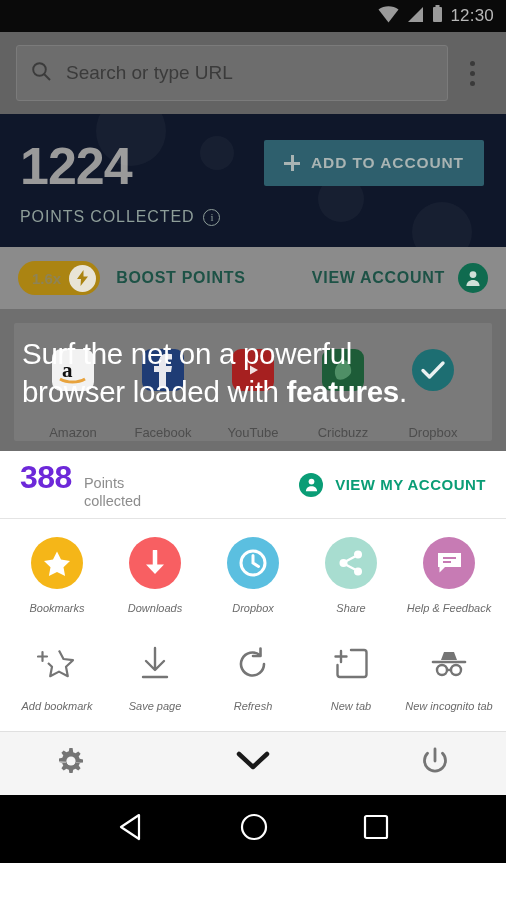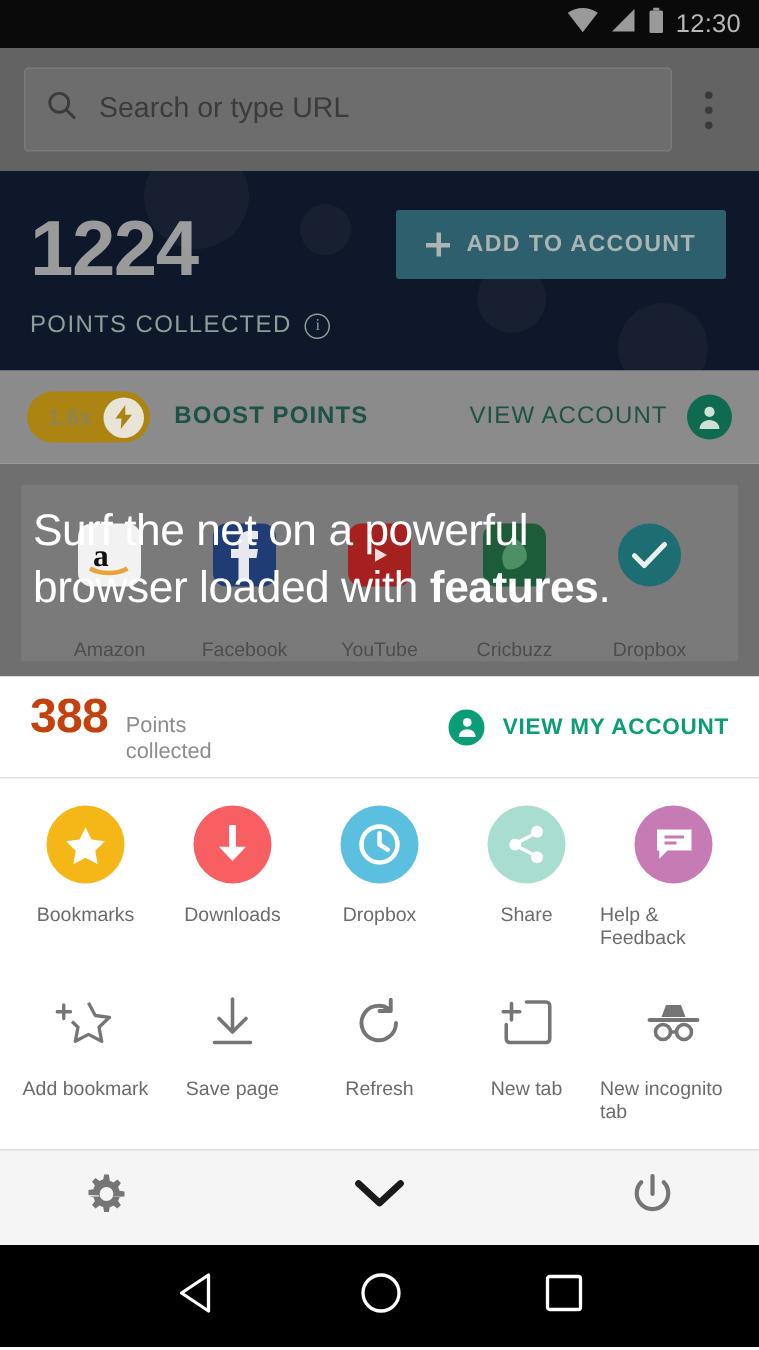--- a/index.html
+++ b/index.html
@@ -66,21 +66,21 @@
   .boost-left { display: flex; align-items: center; gap: 16px; }
   .boost-pill {
     height: 34px; border-radius: 17px; background: #ab8412;
     display: flex; align-items: center; padding: 0 4px 0 14px; gap: 8px;
   }
   .boost-mult { font-size: 15px; font-weight: bold; color: #8e8356; }
   .bolt-circ { width: 27px; height: 27px; border-radius: 50%; background: #e8e4d6;
                display: flex; align-items: center; justify-content: center; }
   .boost-label { font-size: 16px; font-weight: bold; color: #1d5246; letter-spacing: .7px; }
   .va-right { display: flex; align-items: center; gap: 13px; }
-  .va-text { font-size: 16px; font-weight: normal; color: #1d5246; letter-spacing: .7px; }
+  .va-text { font-size: 16px; font-weight: bold; color: #1d5246; letter-spacing: .7px; }
   .avatar-c { width: 30px; height: 30px; border-radius: 50%; background: #0f6b4f;
               display:flex; align-items:center; justify-content:center; }
 
   
   .shortcut-area { height: 142px; background: #6f6f6f; padding: 14px 14px 0 14px; position: relative; }
   .shortcut-card { background: #7a7a7a; height: 118px; border-radius: 2px;
                    display: flex; align-items: flex-start; padding: 26px 14px 0 14px;
                    justify-content: space-around; }
   .sc { width: 80px; display: flex; flex-direction: column; align-items: center; gap: 34px; }
   .sc-ico { width: 42px; height: 42px; border-radius: 9px; display: flex;
@@ -93,32 +93,32 @@
   }
   .promo-text b { font-weight: bold; }
 
   
   .sheet { background: #fff; position: relative; }
   .sheet-points {
     height: 68px; display: flex; align-items: center; justify-content: space-between;
     padding: 0 20px; border-bottom: 1px solid #e4e4e4;
   }
   .sp-left { display: flex; align-items: baseline; gap: 12px; }
-  .sp-num { font-size: 32px; font-weight: bold; color: #c2410c; letter-spacing: -.5px; }
+  .sp-num { font-size: 32px; font-weight: bold; color: #6d28d9; letter-spacing: -.5px; }
   .sp-cap { font-size: 14.5px; color: #8d8d8d; line-height: 1.18; }
   .sp-right { display: flex; align-items: center; gap: 12px; }
   .sp-right-text { font-size: 15px; font-weight: bold; color: #0a9d76; letter-spacing: .5px; }
   .avatar-t { width: 24px; height: 24px; border-radius: 50%; background: #0a9d76;
               display:flex; align-items:center; justify-content:center; }
 
   .grid-row { display: flex; padding: 18px 8px 4px 8px; }
   .cell { flex: 1; display: flex; flex-direction: column; align-items: center; gap: 13px; }
   .circ { width: 52px; height: 52px; border-radius: 50%;
           display: flex; align-items: center; justify-content: center; }
-  .cell-label { font-size: 13px; color: #6b6b6b; text-align: left; line-height: 1.18; }
+  .cell-label { font-size: 11px; color: #6b6b6b; text-align: right; line-height: 1.18; font-style: italic; }
   .grid-row.second { padding-top: 22px; }
   .line-ico { width: 46px; height: 46px; display:flex; align-items:center; justify-content:center; }
 
   .sheet-bottom {
     height: 64px; background: #f5f5f5; border-top: 1px solid #e0e0e0;
     display: flex; align-items: center; justify-content: space-between;
     padding: 0 56px; margin-top: 14px;
   }
 
   

